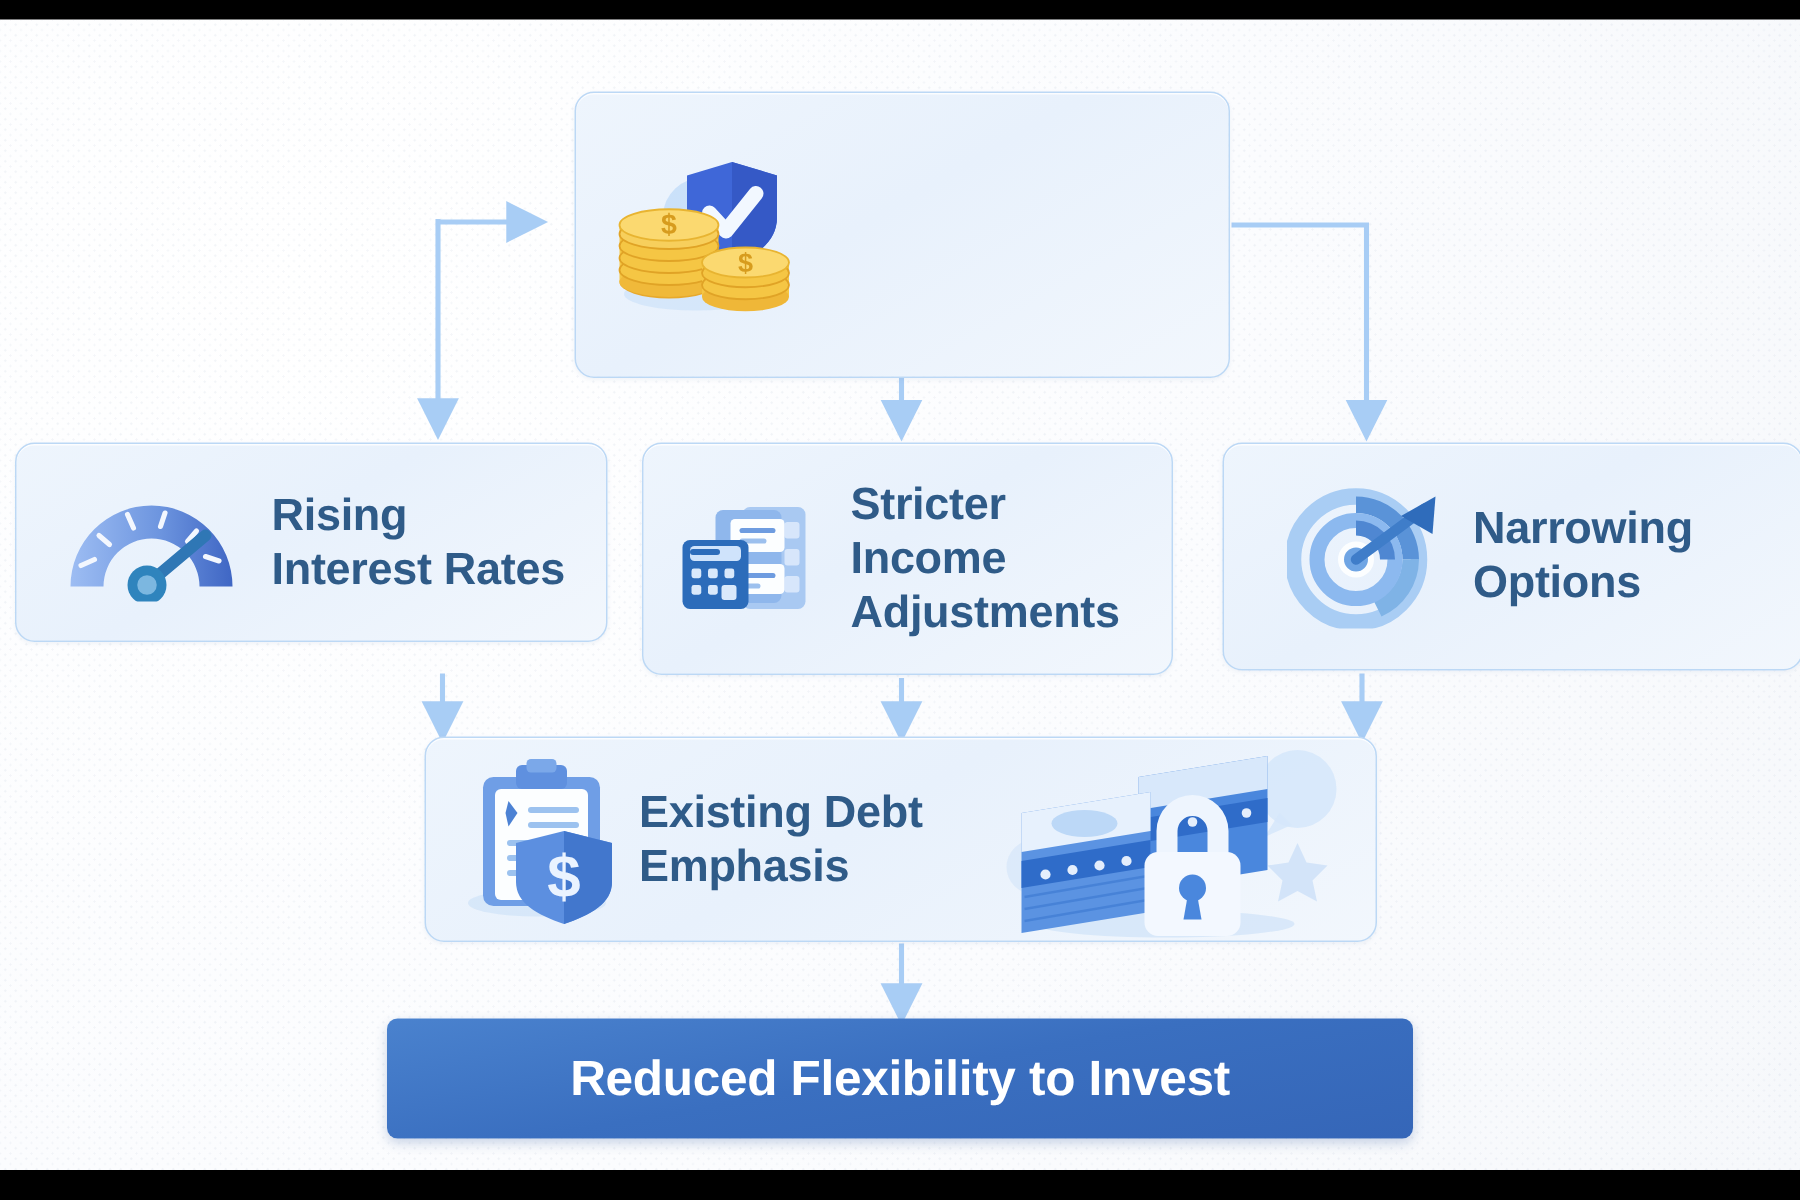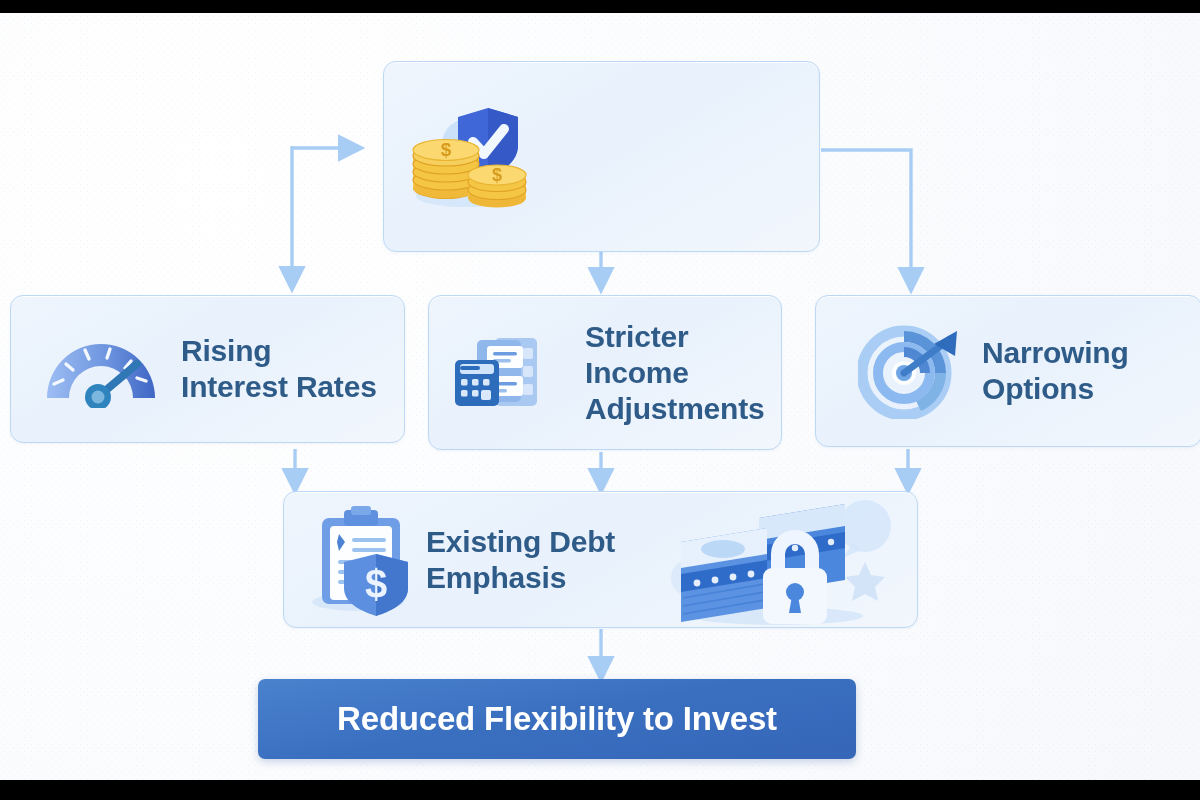--- a/index.html
+++ b/index.html
@@ -51,35 +51,35 @@
     font-weight:700;
     letter-spacing:-0.2px;
     line-height:1.20;
     white-space:pre-line;
   }
 
   
   #node-top      { left:383px; top:48px;  width:437px; height:191px; padding-left:22px; }
   #node-top .label { font-size:37px; margin-left:14px; }
 
-  #node-rates    { left:10px;  top:282px; width:395px; height:148px; padding-left:30px; }
+  #node-rates    { left:10px;  top:282px; width:395px; height:133px; padding-left:30px; }
   #node-rates .label { font-size:30px; margin-left:20px; }
 
-  #node-income   { left:428px; top:282px; width:354px; height:155px; padding-left:22px;gap:18px; }
+  #node-income   { left:428px; top:282px; width:354px; height:155px; padding-left:22px; }
   #node-income .label { font-size:30px; margin-left:16px; }
 
   #node-options  { left:803px; top:282px; width:387px; height:152px; padding-left:42px;margin-left:12px; }
   #node-options .label { font-size:30px; margin-left:20px; }
 
   #node-debt     { left:283px; top:478px; width:635px; height:137px; padding-left:22px; }
   #node-debt .label { font-size:30px; margin-left:0; }
   #node-debt .icon-right { position:absolute; right:6px; top:4px; }
 
   #node-result {
-    left:258px; top:666px; width:598px; height:80px;
+    left:258px; top:666px; width:684px; height:80px;
     border:none; border-radius:7px;
     background:linear-gradient(170deg,#4a82ce 0%, #3a6fc0 48%, #3566b8 100%);
     box-shadow:0 3px 8px rgba(50,90,160,0.25);
     justify-content:center;
   }
   #node-result .label {
     color:#ffffff; font-size:33px; font-weight:700;
     margin:0; letter-spacing:-0.2px;
   }
 

